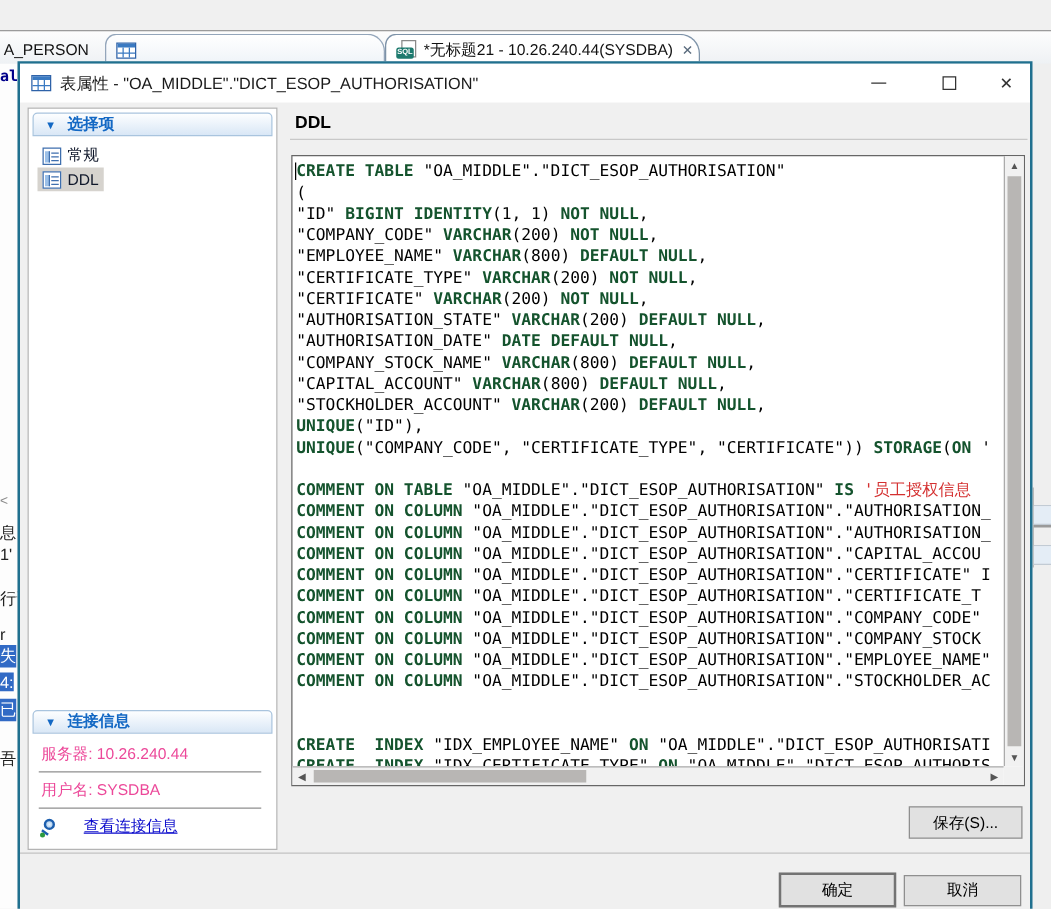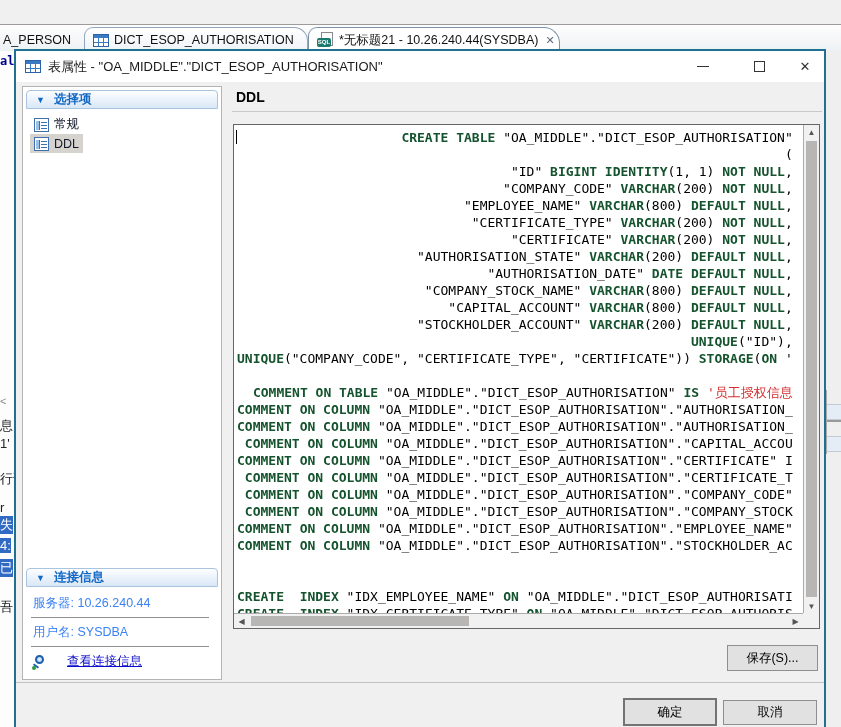--- a/index.html
+++ b/index.html
@@ -66,33 +66,33 @@
   .btn-min span { display:block; width:12px; height:0; border-top:1.5px solid #333; }
 
   
   .left-panel { position:absolute; left:6px; top:35px; width:200px; height:594px; background:#fff; border:1px solid #b4b4b4; }
   .sec-header { position:absolute; left:3px; width:192px; height:19px; border:1px solid #a9c4de; border-radius:4px 4px 0 0;
                 background:linear-gradient(#fdfeff,#d9e7f6); display:flex; align-items:center; }
   .sec-header .tri { color:#1368c4; font-size:9px; margin-left:9px; }
   .sec-header .lbl { color:#1368c4; font-size:12.5px; font-weight:bold; margin-left:9px;font-family:Liberation Mono, monospace; }
   .sel-item { position:absolute; left:7px; height:19px; display:flex; align-items:center; gap:5px; padding:0 4px; font-size:12.5px; color:#0f172a; }
   .sel-item.selected { background:#d6d3ce; }
-  .conn-row { position:absolute; left:10px; width:180px; font-size:12.5px; color:#3b82f6; }
+  .conn-row { position:absolute; left:10px; width:180px; font-size:12.5px; color:#ec4899; }
   .conn-hr { position:absolute; left:8px; width:178px; border-top:1px solid #8f8f8f; }
   .conn-link { position:absolute; left:8px; display:flex; align-items:center; gap:20px; }
   .conn-link a { font-size:12.5px; color:#0b0bcc; text-decoration:underline; }
 
   
   .content-heading { position:absolute; left:220px; top:38px; font-size:14px; font-weight:600; color:#000; }
   .heading-hr { position:absolute; left:216px; top:60px; width:590px; border-top:1px solid #c8c8c8; }
 
   .codebox { position:absolute; left:217px; top:73px; width:587px; height:505px; background:#fff; border:1px solid #666; }
   .codeview { position:absolute; left:0; top:0; right:16px; bottom:15px; overflow:hidden; }
   .code { position:absolute; left:3px; top:4px; font-family:"DejaVu Sans Mono","Liberation Mono",monospace;
-          font-size:13px; line-height:17px; white-space:pre; color:#000;text-align:right; }
+          font-size:13px; line-height:17px; white-space:pre; color:#000; }
   .code .k { color:#14532d; font-weight:bold; }
   .code .p { color:#000; }
   .code .r { color:#d43030; }
   .caret { position:absolute; left:2px; top:5px; width:1px; height:14px; background:#000; }
 
   .vscroll { position:absolute; top:0; right:0; width:16px; bottom:15px; background:#f1f1f1; border-left:1px solid #ababab; }
   .hscroll { position:absolute; left:0; bottom:0; right:16px; height:15px; background:#f1f1f1; border-top:1px solid #ababab; }
   .corner  { position:absolute; right:0; bottom:0; width:16px; height:15px; background:#f1f1f1; }
   .sb-arrow { position:absolute; color:#555; font-size:8px; width:15px; height:14px; display:flex; align-items:center; justify-content:center; }
   .v-up { top:0; left:0; } .v-down { bottom:0; left:0; }
@@ -113,21 +113,20 @@
 <div class="screen">
 
   <div class="tabbar">
     <div class="tab tab1">
       <span>A_PERSON</span>
     </div>
     <div class="tab tab2">
       <span class="icon-table">
           <span class="rowline"></span>
         </span>
-      <span>DICT_ESOP_AUTHORISATION</span>
     </div>
     <div class="tab tab3">
       <span class="icon-sql">
           <span class="page"></span>
           <span class="badge">SQL</span>
         </span>
       <span>*无标题21 - 10.26.240.44(SYSDBA)</span>
       <span class="tab-close">✕</span>
     </div>
   </div>

